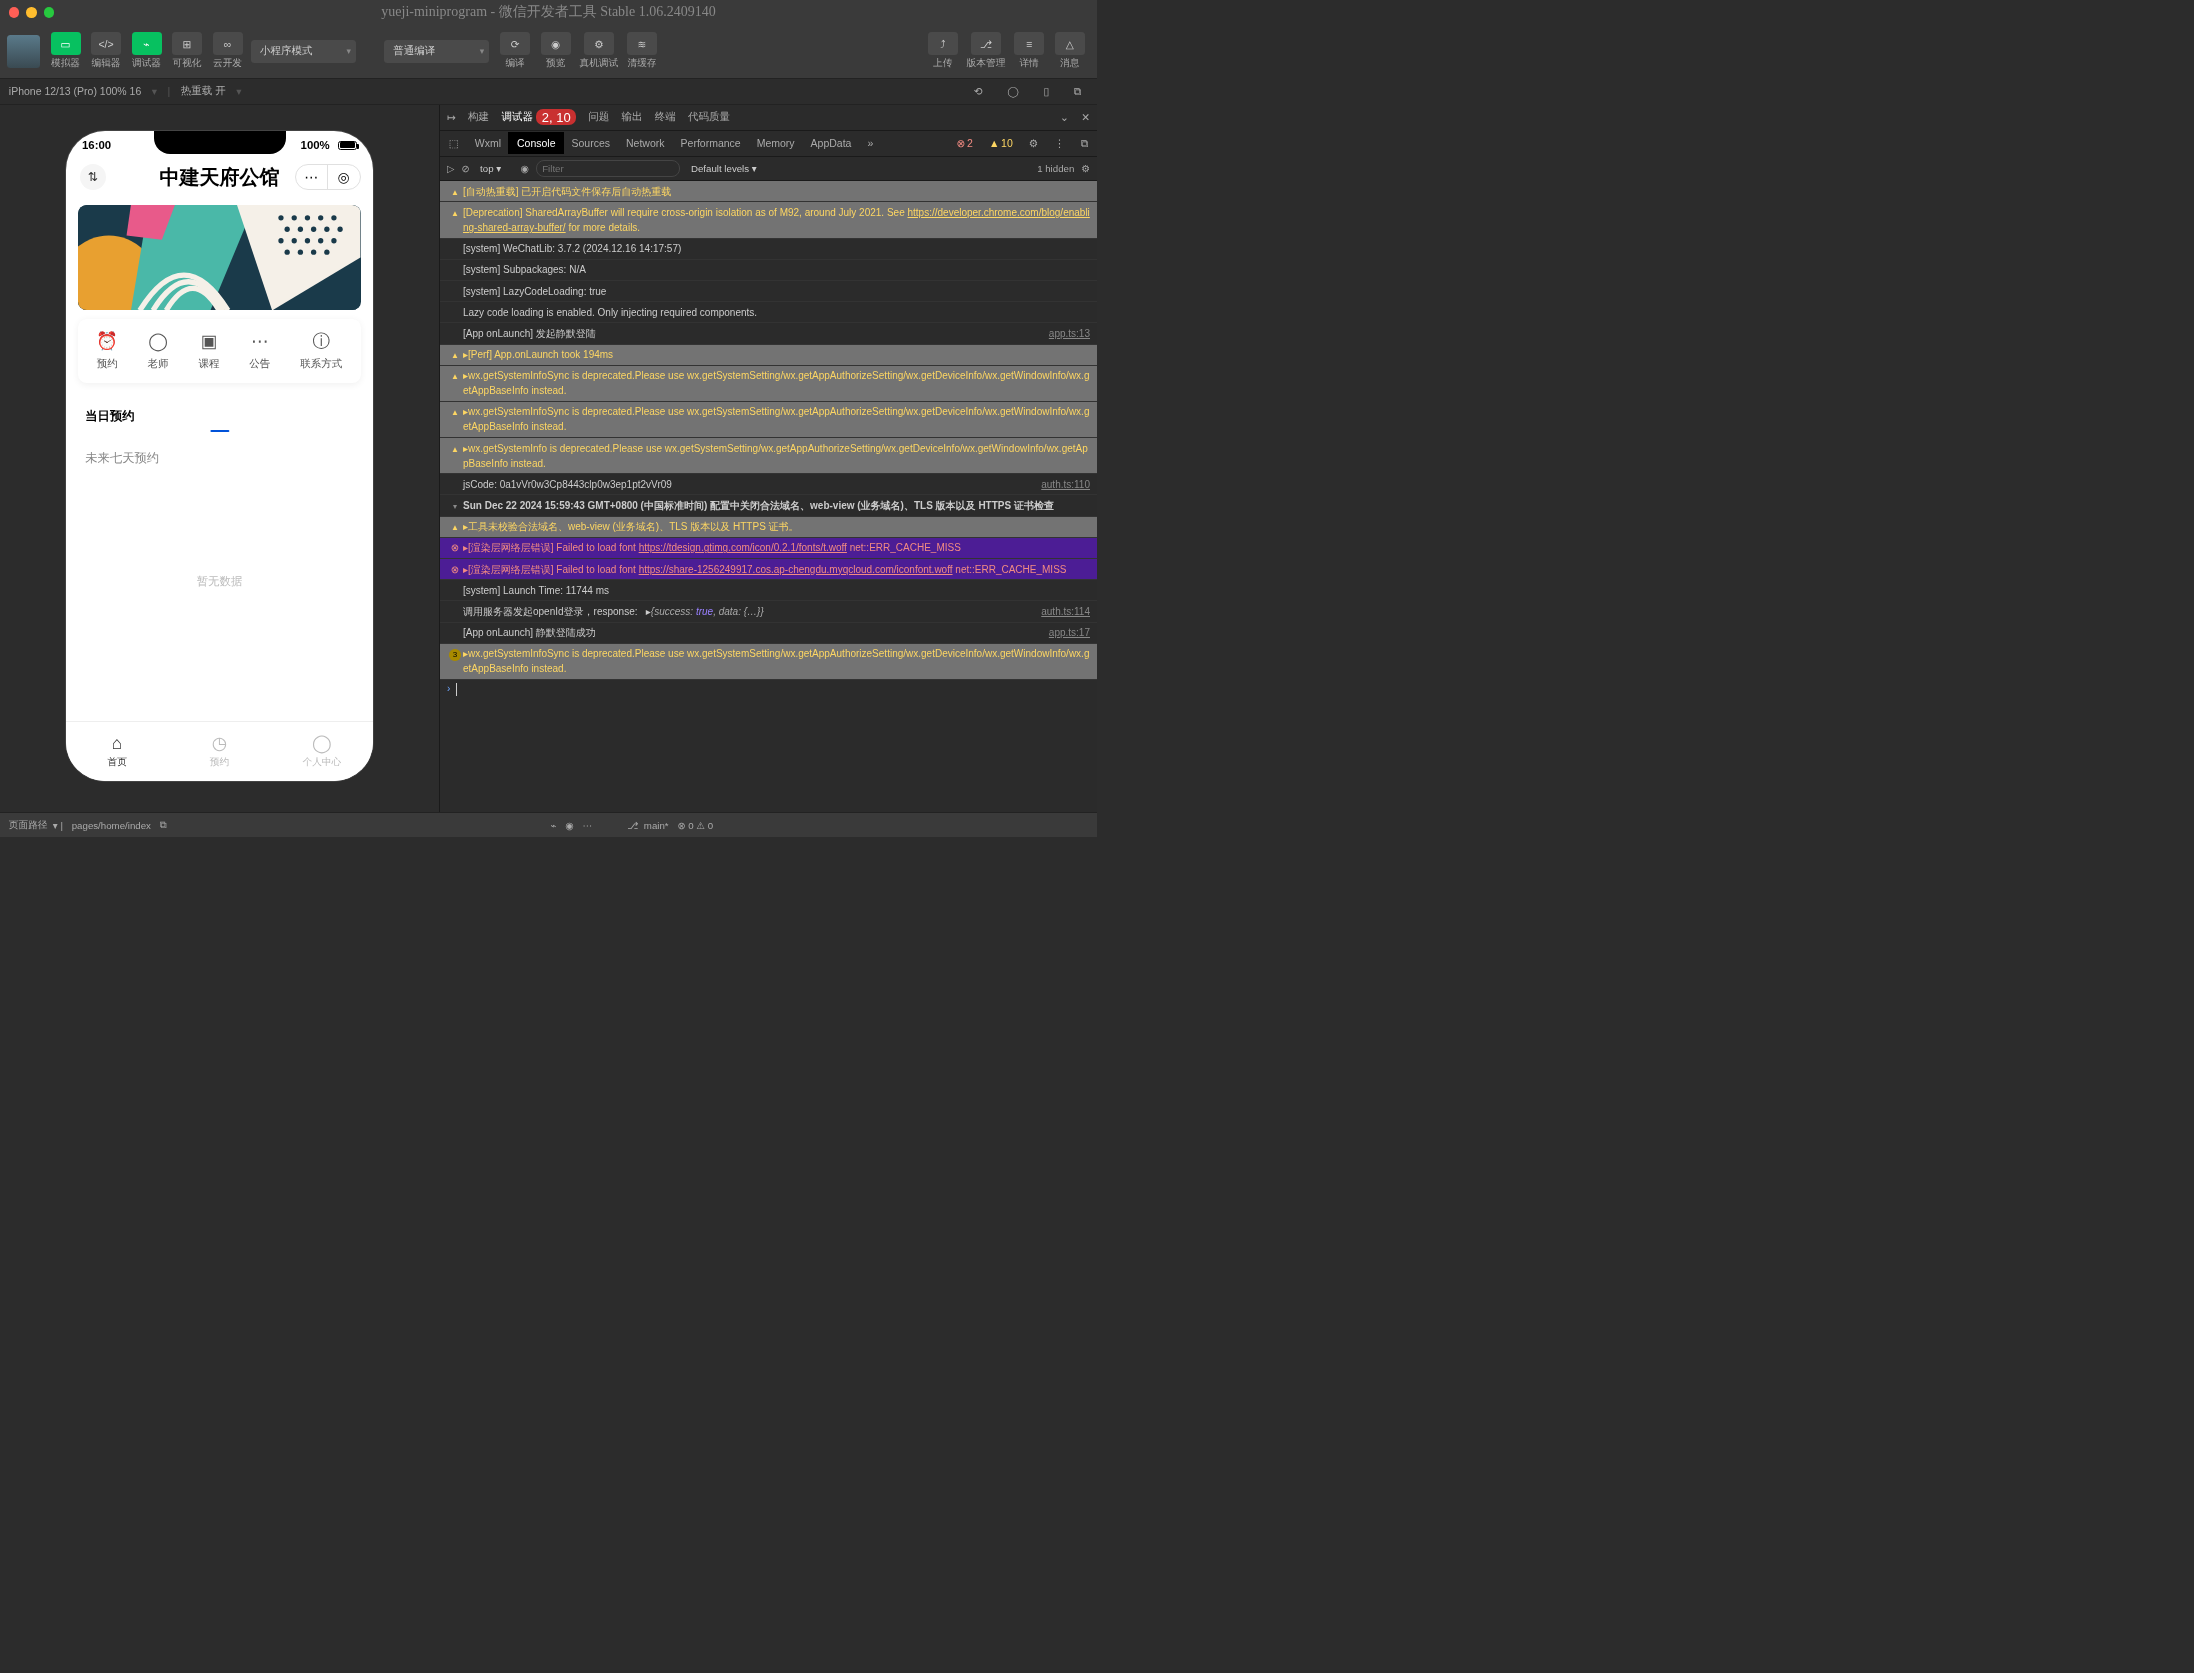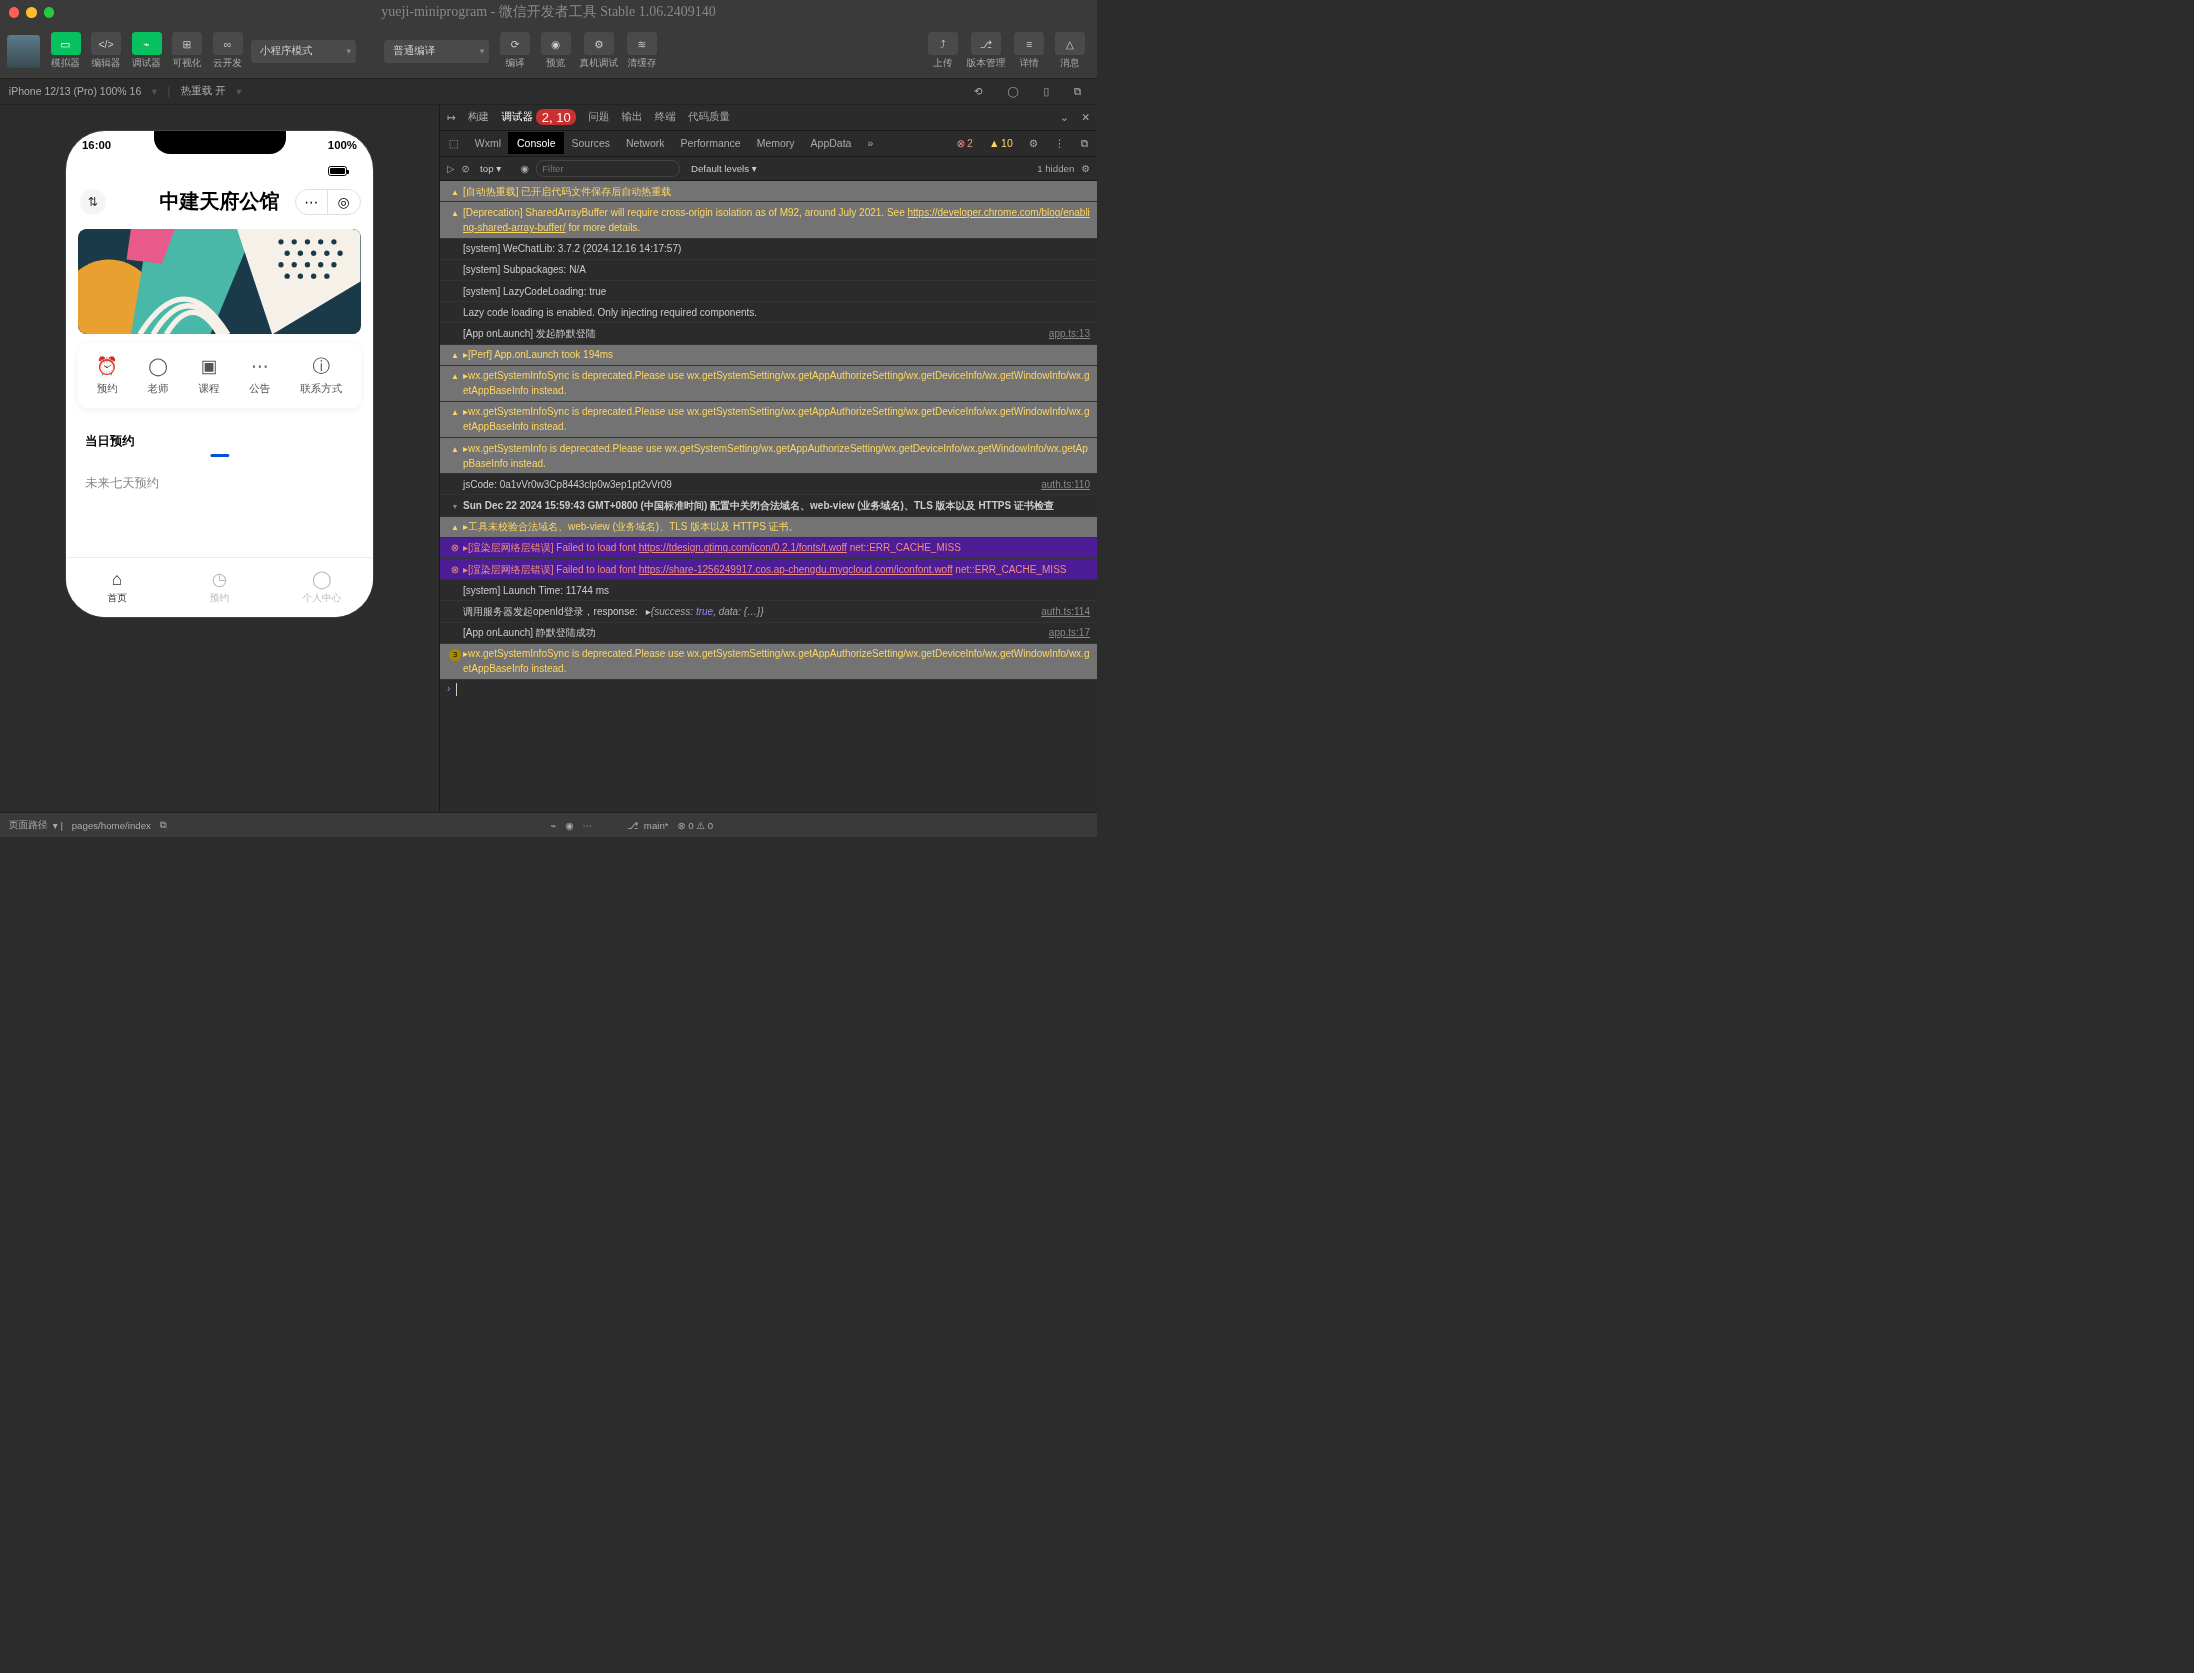--- a/index.html
+++ b/index.html
@@ -31,24 +31,24 @@
 .device-bar { height: 26px; background: #2c2c2c; border-bottom: 0.9px solid #222; display: flex; align-items: center; padding: 0 8.8px; font-size: 10.5px; color: #aaa; gap: 10.5px; }
 .device-sep { color: #555; }
 
 
 .main-split { display: flex; height: calc(100% - 24.6px - 54px - 26px - 24.6px); }
 
 
 .sim-panel { width: 439px; background: #2c2c2c; display: flex; align-items: flex-start; justify-content: center; padding-top: 26px; }
 
 
-.phone { width: 307px; height: 486px; background: #fff; border-radius: 39px; position: relative; overflow: hidden; box-shadow: 0 0 0 0.9px #444; }
+.phone { width: 307px; height: 650px; background: #fff; border-radius: 39px; position: relative; overflow: hidden; box-shadow: 0 0 0 0.9px #444; }
 .notch { position: absolute; top: 0; left: 50%; transform: translateX(-50%); width: 132px; height: 23px; background: #000; border-radius: 0 0 16px 16px; z-index: 10; }
 .status-line { display: flex; justify-content: space-between; padding: 8.8px 16px 0; font-size: 11.4px; font-weight: 600; color: #000; }
-.battery { display:flex; align-items:flex-start; gap:15px;flex-direction:column;}
+.battery { display:flex; align-items:center; gap:8px;}
 .battery-body { width:19.3px; height:9.7px; border:0.9px solid #000; border-radius:2.6px; position:relative;}
 .battery-body::after{content:"";position:absolute;right:-2.6px;top:2.6px;width:1.8px;height:4.4px;background:#000;border-radius:0 0.9px 0.9px 0;}
 .battery-fill{position:absolute;left:0.9px;top:0.9px;bottom:0.9px;right:0.9px;background:#000;border-radius:0.9px;}
 .app-nav { display: flex; align-items: center; justify-content: center; padding: 12.3px 12.3px 8.8px; position: relative; }
 .nav-swap { position: absolute; left: 14px; width: 26px; height: 26px; border-radius: 50%; background: #f5f5f5; display: flex; align-items: center; justify-content: center; font-size: 12.3px; color:#333;}
 .nav-title { font-size: 20px; font-weight: 600; color: #000; }
 .capsule { position: absolute; right: 12.3px; display: flex; border: 0.9px solid #e0e0e0; border-radius: 14px; overflow: hidden; }
 .capsule span { width: 32px; height: 24.6px; display: flex; align-items: center; justify-content: center; font-size: 14px; color:#000;}
 .capsule span:first-child { border-right: 0.9px solid #e0e0e0; }
 .banner { margin: 5.3px 12.3px; height: 105px; border-radius: 8.8px; overflow: hidden; position: relative; background: #1a3a4a; }

